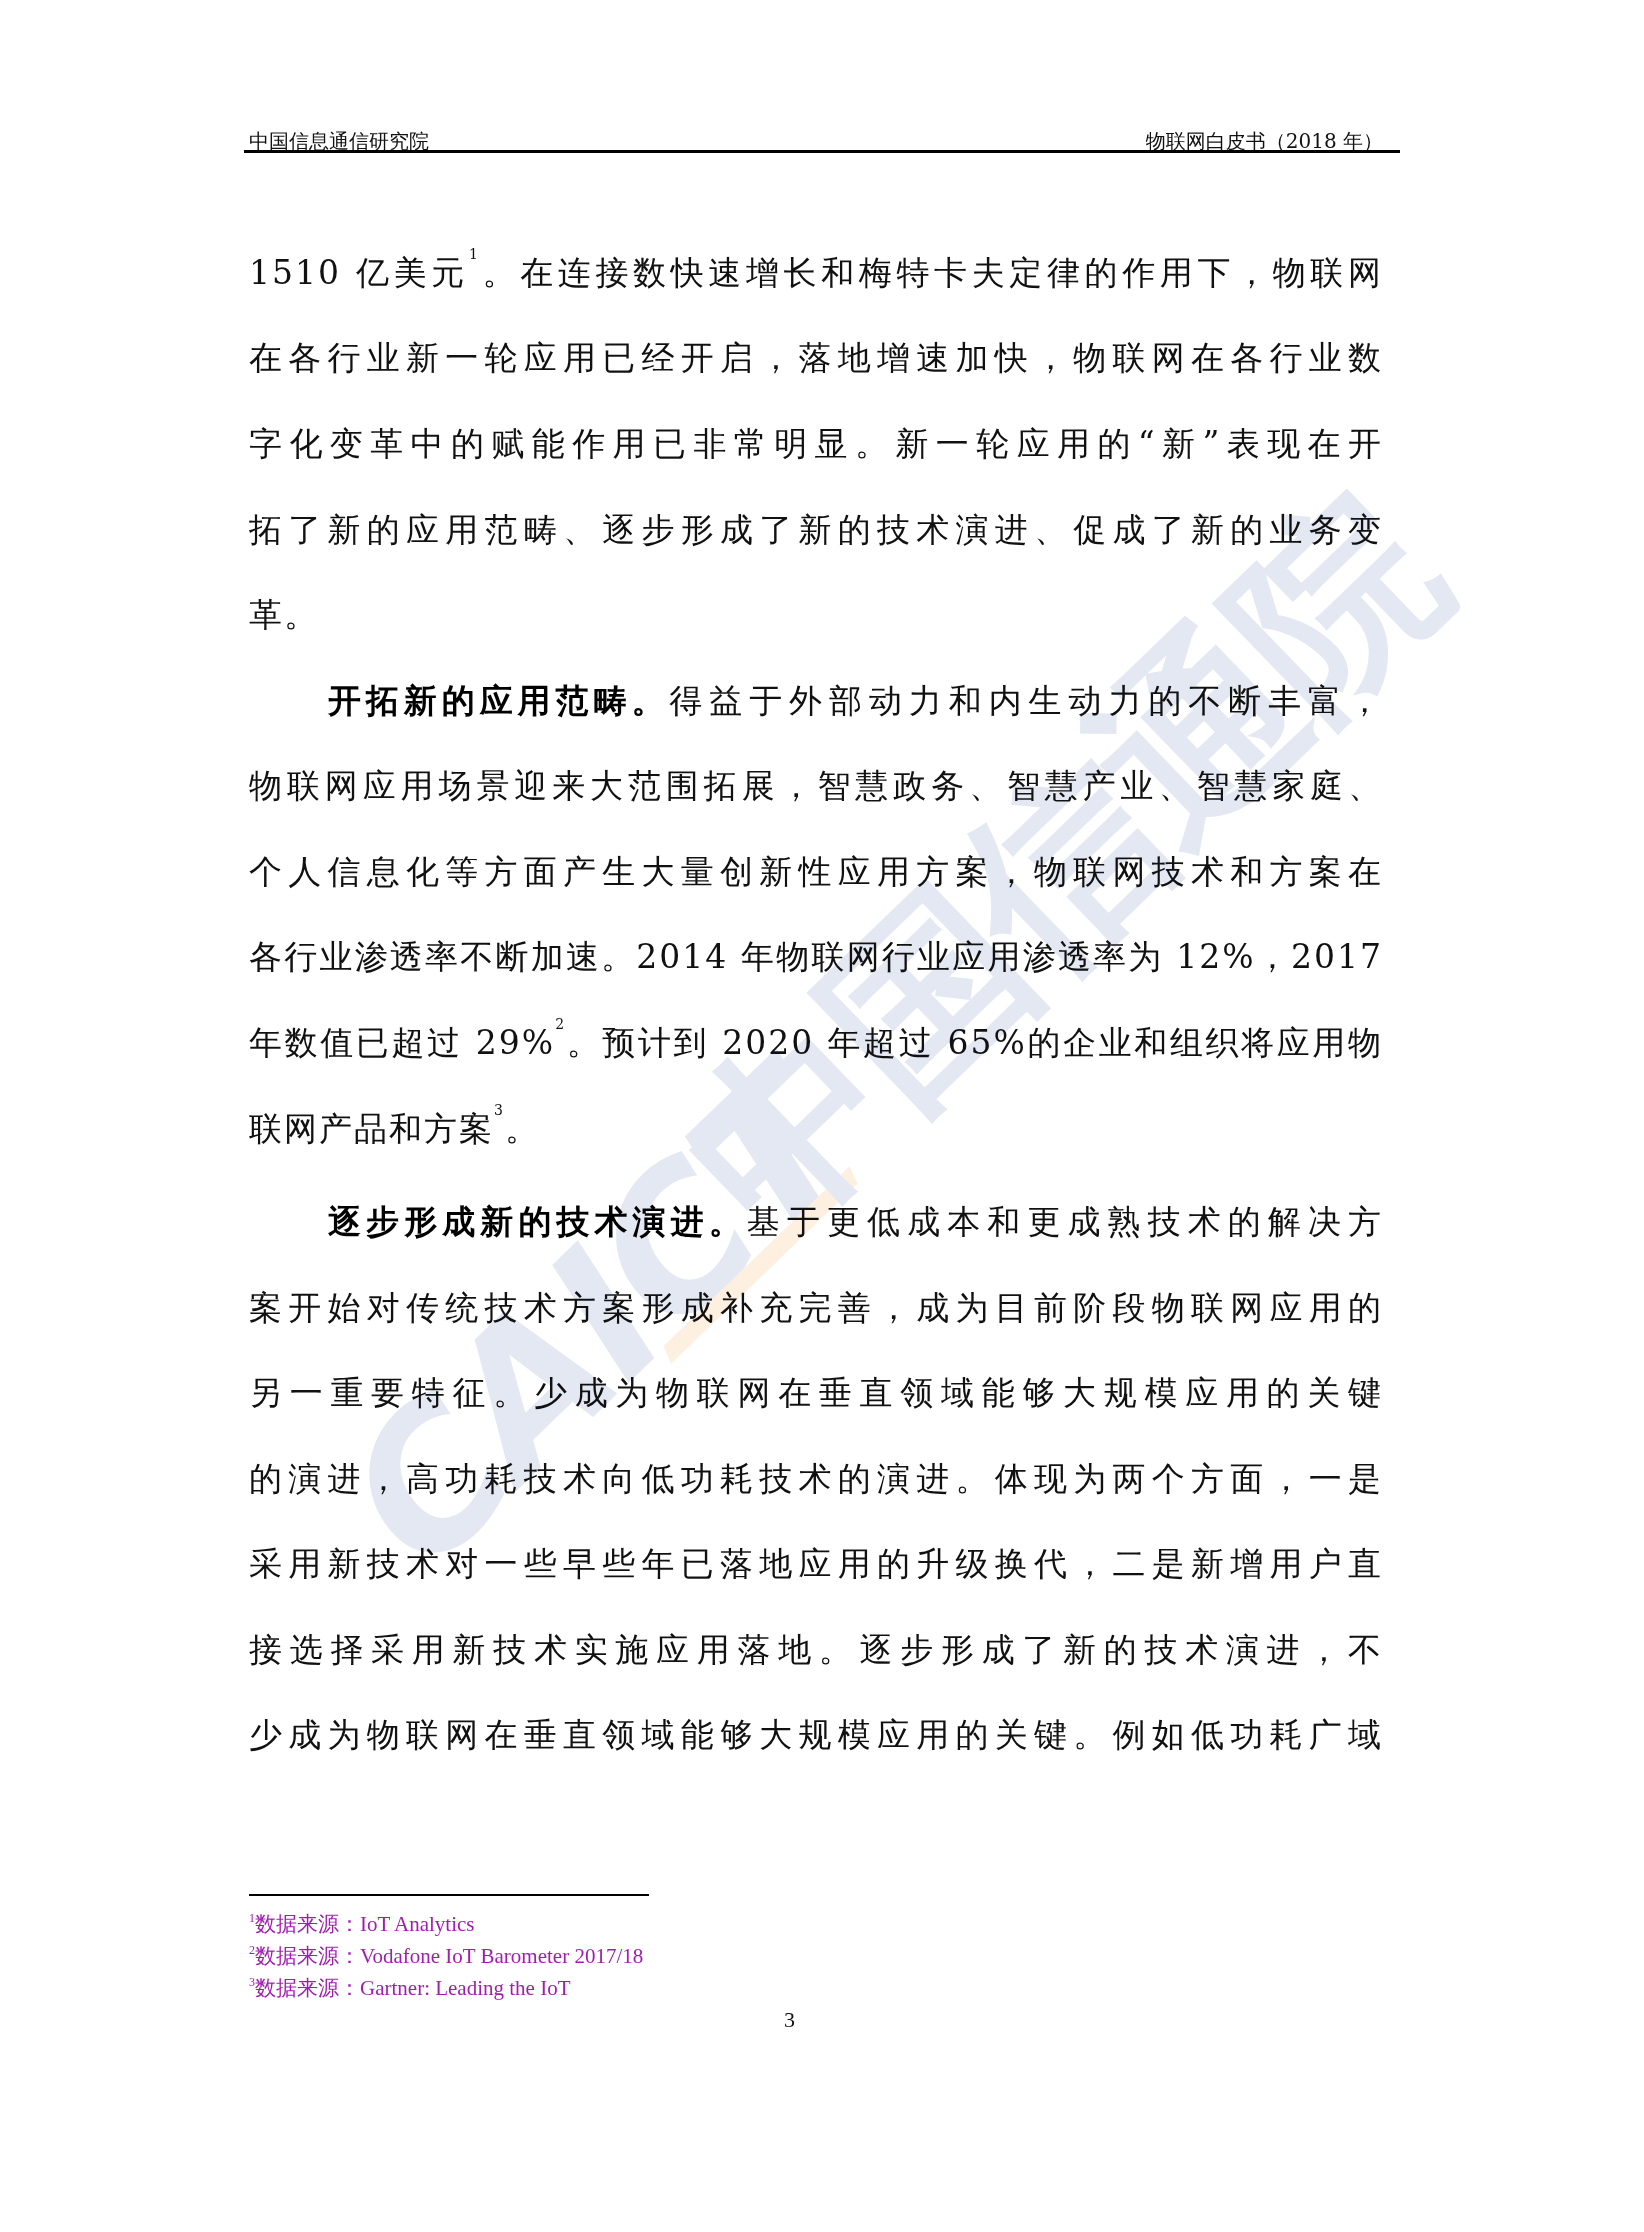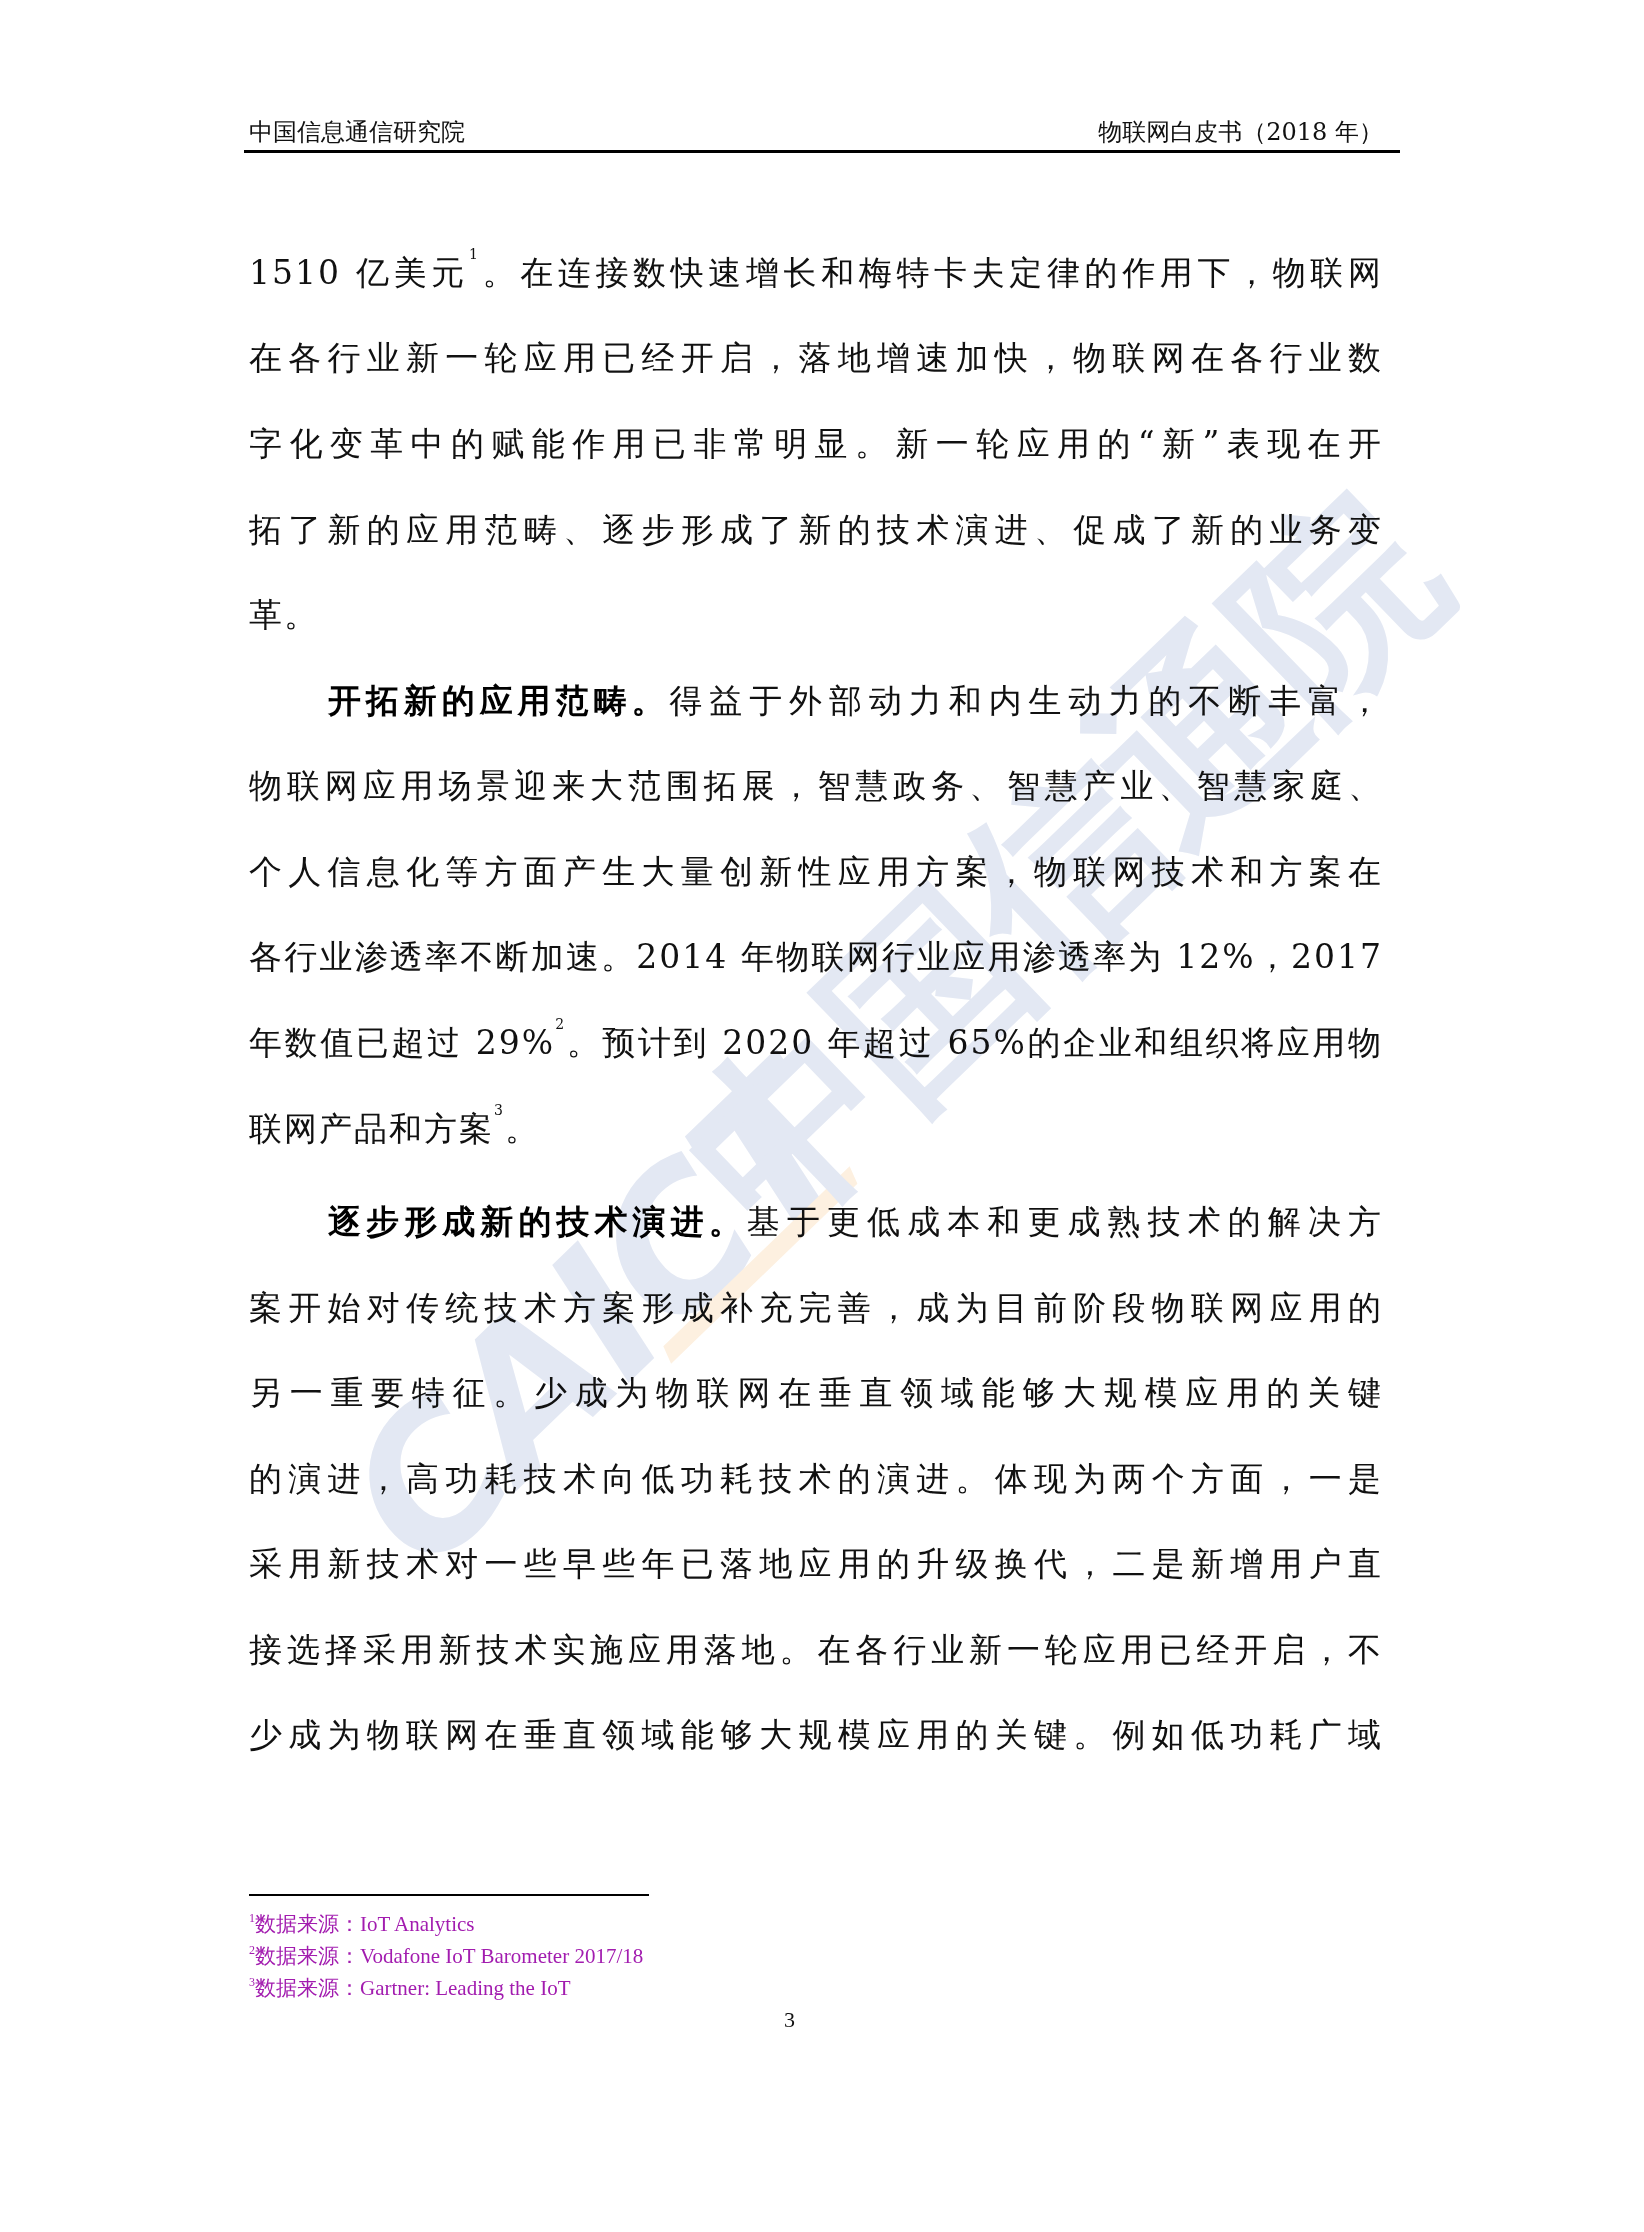--- a/index.html
+++ b/index.html
@@ -1,18 +1,18 @@
 <!DOCTYPE html>
 <html><head>
 <meta charset="utf-8">
 <style>
   html, body { margin: 0; padding: 0; background: #ffffff; }
   body { width: 1645px; height: 2233px; position: relative; overflow: hidden; }
   .page { position: absolute; left: 0; top: 0; width: 1645px; height: 2233px; background: #fff; }
-  .hdr { position: absolute; top: 117px; font-family: "DejaVu Serif", serif; font-size: 24px; color: #111; line-height: 30px; white-space: nowrap; }
+  .hdr { position: absolute; top: 126px; font-family: "DejaVu Serif", serif; font-size: 20px; color: #111; line-height: 30px; white-space: nowrap; }
   .hdr-left { left: 249px; }
   .hdr-right { right: 262px; margin-left: 36px; }
   .hdr-rule { position: absolute; left: 244px; top: 150px; width: 1156px; height: 3px; background: #000; }
 
   .watermark { position: absolute; left: 836px; top: 1085px; width: 0; height: 0; pointer-events: none; }
   .wm-inner { position: absolute; left: -637px; top: -109px; width: 1274px; height: 219px;
     transform: rotate(-44deg); transform-origin: 637px 109px; white-space: nowrap;
     font-family: "DejaVu Sans", sans-serif; font-weight: bold; }
   .wm-latin { position: absolute; left: 0; top: 20px; font-size: 189px; line-height: 189px; color: #e3e8f3; letter-spacing: -4px; font-style: italic; }
   .wm-cjk { position: absolute; left: 478px; top: 10px; font-size: 195px; line-height: 199px; color: #e3e8f3; letter-spacing: -6px; }
@@ -64,21 +64,21 @@
     <div class="line" style="top:1002px"><span>年数值已超过 29%</span><sup>2</sup><span>。预计到 2020 年超过 65%的企业和组织将应用物</span></div>
     <div class="line last" style="top:1088px"><span>联网产品和方案</span><sup>3</sup><span>。</span></div>
   </div>
 
   <div>
     <div class="line indent" style="top:1181px"><span class="lead">逐步形成新的技术演进。</span><span>基于更低成本和更成熟技术的解决方</span></div>
     <div class="line" style="top:1267px">案开始对传统技术方案形成补充完善，成为目前阶段物联网应用的</div>
     <div class="line" style="top:1352px">另一重要特征。少成为物联网在垂直领域能够大规模应用的关键</div>
     <div class="line" style="top:1438px">的演进，高功耗技术向低功耗技术的演进。体现为两个方面，一是</div>
     <div class="line" style="top:1523px">采用新技术对一些早些年已落地应用的升级换代，二是新增用户直</div>
-    <div class="line" style="top:1609px">接选择采用新技术实施应用落地。在各行业新一轮应用已经开启，不</div>
+    <div class="line" style="top:1609px">接选择采用新技术实施应用落地。逐步形成了新的技术演进，不</div>
     <div class="line" style="top:1694px">少成为物联网在垂直领域能够大规模应用的关键。例如低功耗广域</div>
   </div>
 
   <div class="fn-rule"></div>
   <div class="fn" style="top:1910px"><sup>1</sup><span>数据来源：</span><span>IoT Analytics</span></div>
   <div class="fn" style="top:1942px"><sup>2</sup><span>数据来源：</span><span>Vodafone IoT Barometer 2017/18</span></div>
   <div class="fn" style="top:1974px"><sup>3</sup><span>数据来源：</span><span>Gartner: Leading the IoT</span></div>
 
   <div class="pageno">3</div>
 </div>

